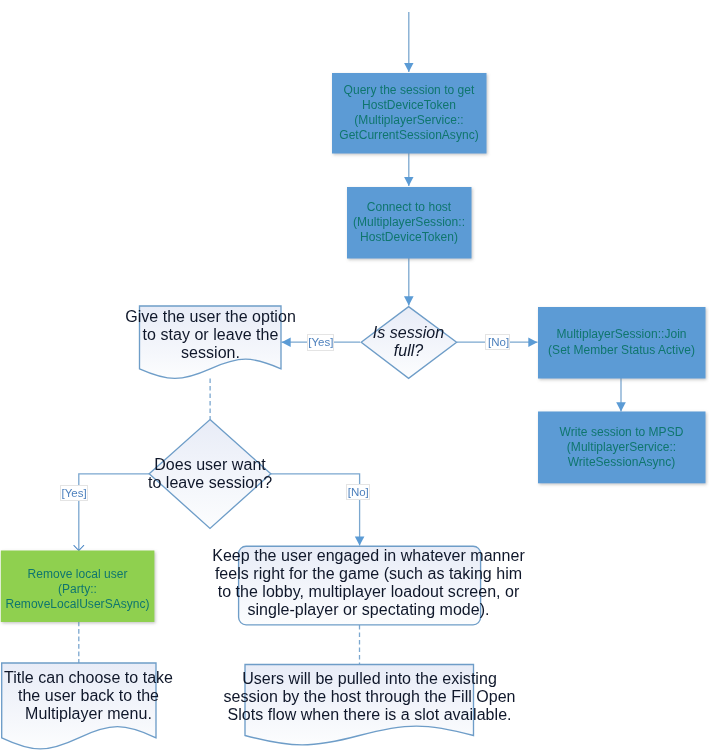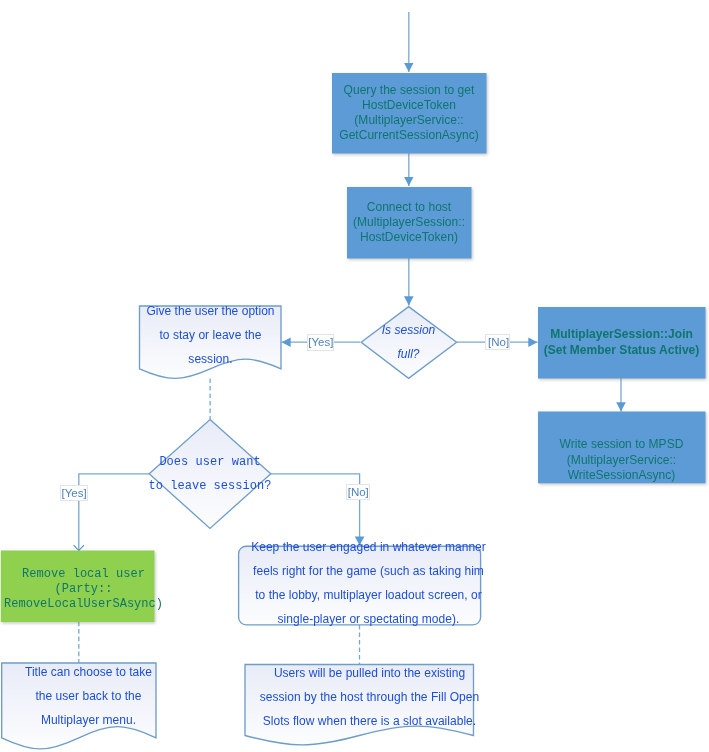--- a/index.html
+++ b/index.html
@@ -4,21 +4,21 @@
 <style>
   html,body{margin:0;padding:0;background:#ffffff;}
   body{width:709px;height:752px;position:relative;overflow:hidden;
        font-family:"Liberation Sans",sans-serif;
        -webkit-font-smoothing:antialiased;}
   #diagram{position:absolute;left:0;top:0;width:709px;height:752px;}
   .lbl{position:absolute;box-sizing:border-box;display:flex;align-items:center;
        justify-content:center;text-align:center;pointer-events:none;}
   .lbl span{white-space:nowrap;}
   .proc-text{color:#0f766e;font-size:12px;line-height:15.2px;letter-spacing:0.03px;}
-  .shape-text{color:#1d4ed8;font-size:12px;line-height:24px;letter-spacing:0.03px;}
+  .shape-text{color:#0f172a;font-size:16px;line-height:18px;letter-spacing:0.03px;}
   .edge-label{position:absolute;background:#ffffff;border:1px solid #E4E4E4;
        color:#4E81BD;font-size:11.5px;line-height:15.2px;
        box-sizing:border-box;text-align:right;white-space:nowrap;}
 </style>
 </head>
 <body>
 
 <svg id="diagram" width="709" height="752" viewBox="0 0 709 752">
   <defs>
     <linearGradient id="shadeFill" x1="0" y1="0" x2="0" y2="1">
@@ -72,30 +72,30 @@
 </div>
 <div class="lbl proc-text" style="left:347px;top:187px;width:124px;height:71px;align-items:center;">
   <span>Connect to host<br>(MultiplayerSession::<br>HostDeviceToken)</span>
 </div>
 <div class="lbl shape-text" style="left:360px;top:306px;width:97px;height:72px;font-style:italic;">
   <span>Is session<br>full?</span>
 </div>
 <div class="lbl shape-text" style="left:140px;top:301.5px;width:141px;height:66px;">
   <span>Give the user the option<br>to stay or leave the<br>session.</span>
 </div>
-<div class="lbl proc-text" style="left:538px;top:307px;width:167px;height:71px;font-weight:bold;">
+<div class="lbl proc-text" style="left:538px;top:307px;width:167px;height:71px;">
   <span>MultiplayerSession::Join<br>(Set Member Status Active)</span>
 </div>
-<div class="lbl proc-text" style="left:538px;top:412px;width:167px;height:71px;align-items:flex-end;">
+<div class="lbl proc-text" style="left:538px;top:412px;width:167px;height:71px;">
   <span>Write session to MPSD<br>(MultiplayerService::<br>WriteSessionAsync)</span>
 </div>
-<div class="lbl shape-text" style="left:148px;top:419px;width:124px;height:110px;font-family:Liberation Mono, monospace;">
+<div class="lbl shape-text" style="left:148px;top:419px;width:124px;height:110px;">
   <span>Does user want<br>to leave session?</span>
 </div>
-<div class="lbl proc-text" style="left:7px;top:550px;width:153px;height:79px;font-family:Liberation Mono, monospace;">
+<div class="lbl proc-text" style="left:1px;top:550px;width:153px;height:79px;">
   <span>Remove local user<br>(Party::<br>RemoveLocalUserSAsync)</span>
 </div>
 <div class="lbl shape-text" style="left:239px;top:543.5px;width:243px;height:79px;margin-left:8px;">
   <span>Keep the user engaged in whatever manner<br>feels right for the game (such as taking him<br>to the lobby, multiplayer loadout screen, or<br>single-player or spectating mode).</span>
 </div>
 <div class="lbl shape-text" style="left:11px;top:663px;width:155px;height:66px;">
   <span>Title can choose to take<br>the user back to the<br>Multiplayer menu.</span>
 </div>
 <div class="lbl shape-text" style="left:245px;top:664px;width:213px;height:66px;padding-left:36px;">
   <span>Users will be pulled into the existing<br>session by the host through the Fill Open<br>Slots flow when there is a slot available.</span>

